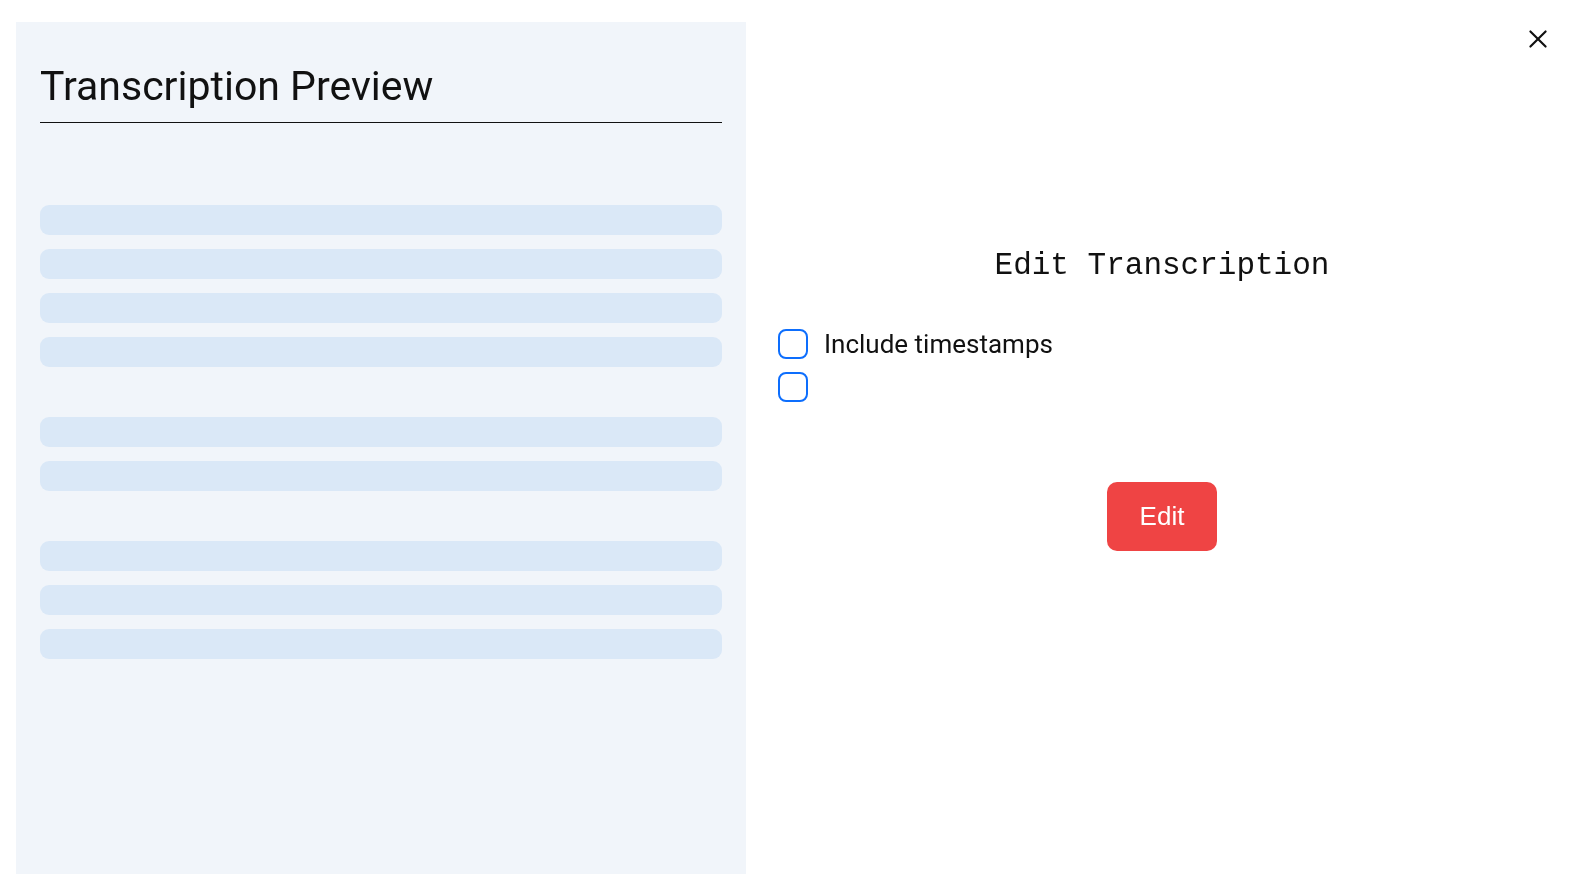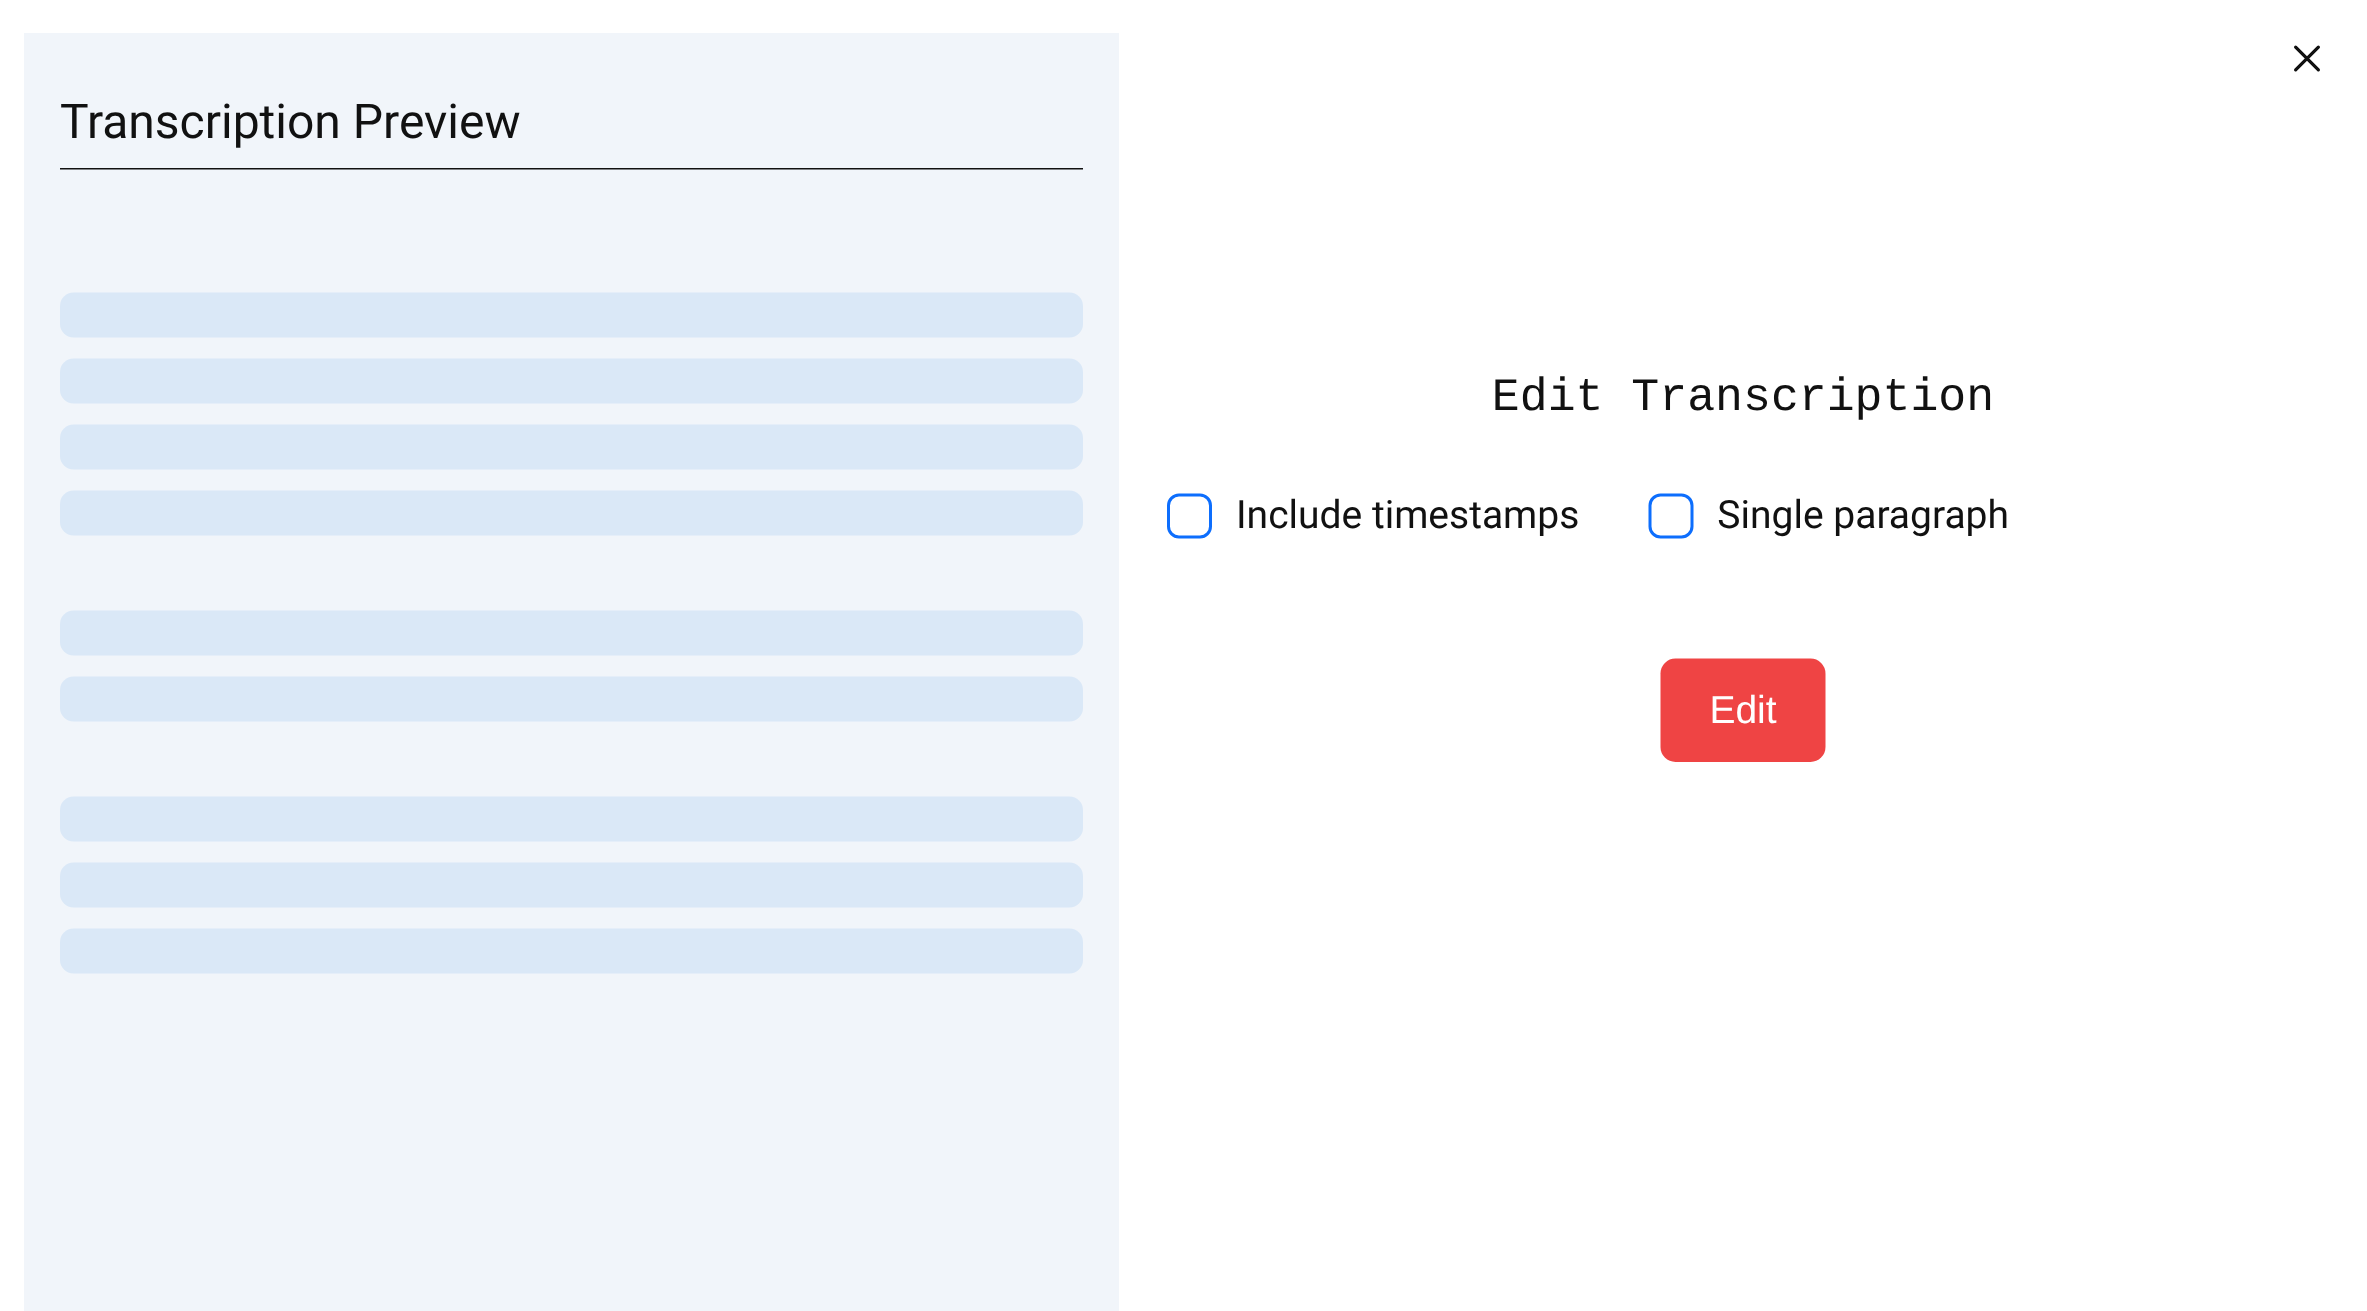--- a/index.html
+++ b/index.html
@@ -19,21 +19,21 @@
       width: 100%;
       height: 100%;
     }
     .preview-panel {
       width: 730px;
       background: #f1f5fa;
       padding: 40px 24px 24px 24px;
       margin: 22px 0 0 16px;
     }
     .preview-title {
-      font-size: 32px;
+      font-size: 41px;
       font-weight: 400;
       color: #111111;
       padding-bottom: 12px;
       border-bottom: 1.5px solid #111111;
       margin-left: 0;
       margin-right: 0;
     }
     .placeholder-group {
       margin-top: 82px;
     }
@@ -79,20 +79,21 @@
       text-align: center;
       margin-top: 228px;
       font-family: Liberation Mono, monospace;
     }
     .options-container {
       margin-top: 46px;
       padding: 0 12px;
       display: flex;
       flex-wrap: wrap;
       gap: 13px 46px;
+      flex-direction: column;
     }
     .option-item {
       display: flex;
       align-items: center;
       gap: 16px;
     }
     .checkbox {
       width: 30px;
       height: 30px;
       border: 2.5px solid #0d6efd;
@@ -165,21 +166,20 @@
     <div class="options-container">
 
       <div class="option-item">
         <div class="checkbox"></div>
         <span class="option-label">Include timestamps</span>
       </div>
 
 
       <div class="option-item">
         <div class="checkbox"></div>
-        <span class="option-label">Single paragraph</span>
       </div>
 
     </div>
 
     <button class="edit-button">Edit</button>
 
   </div>
 
 </div>
 

